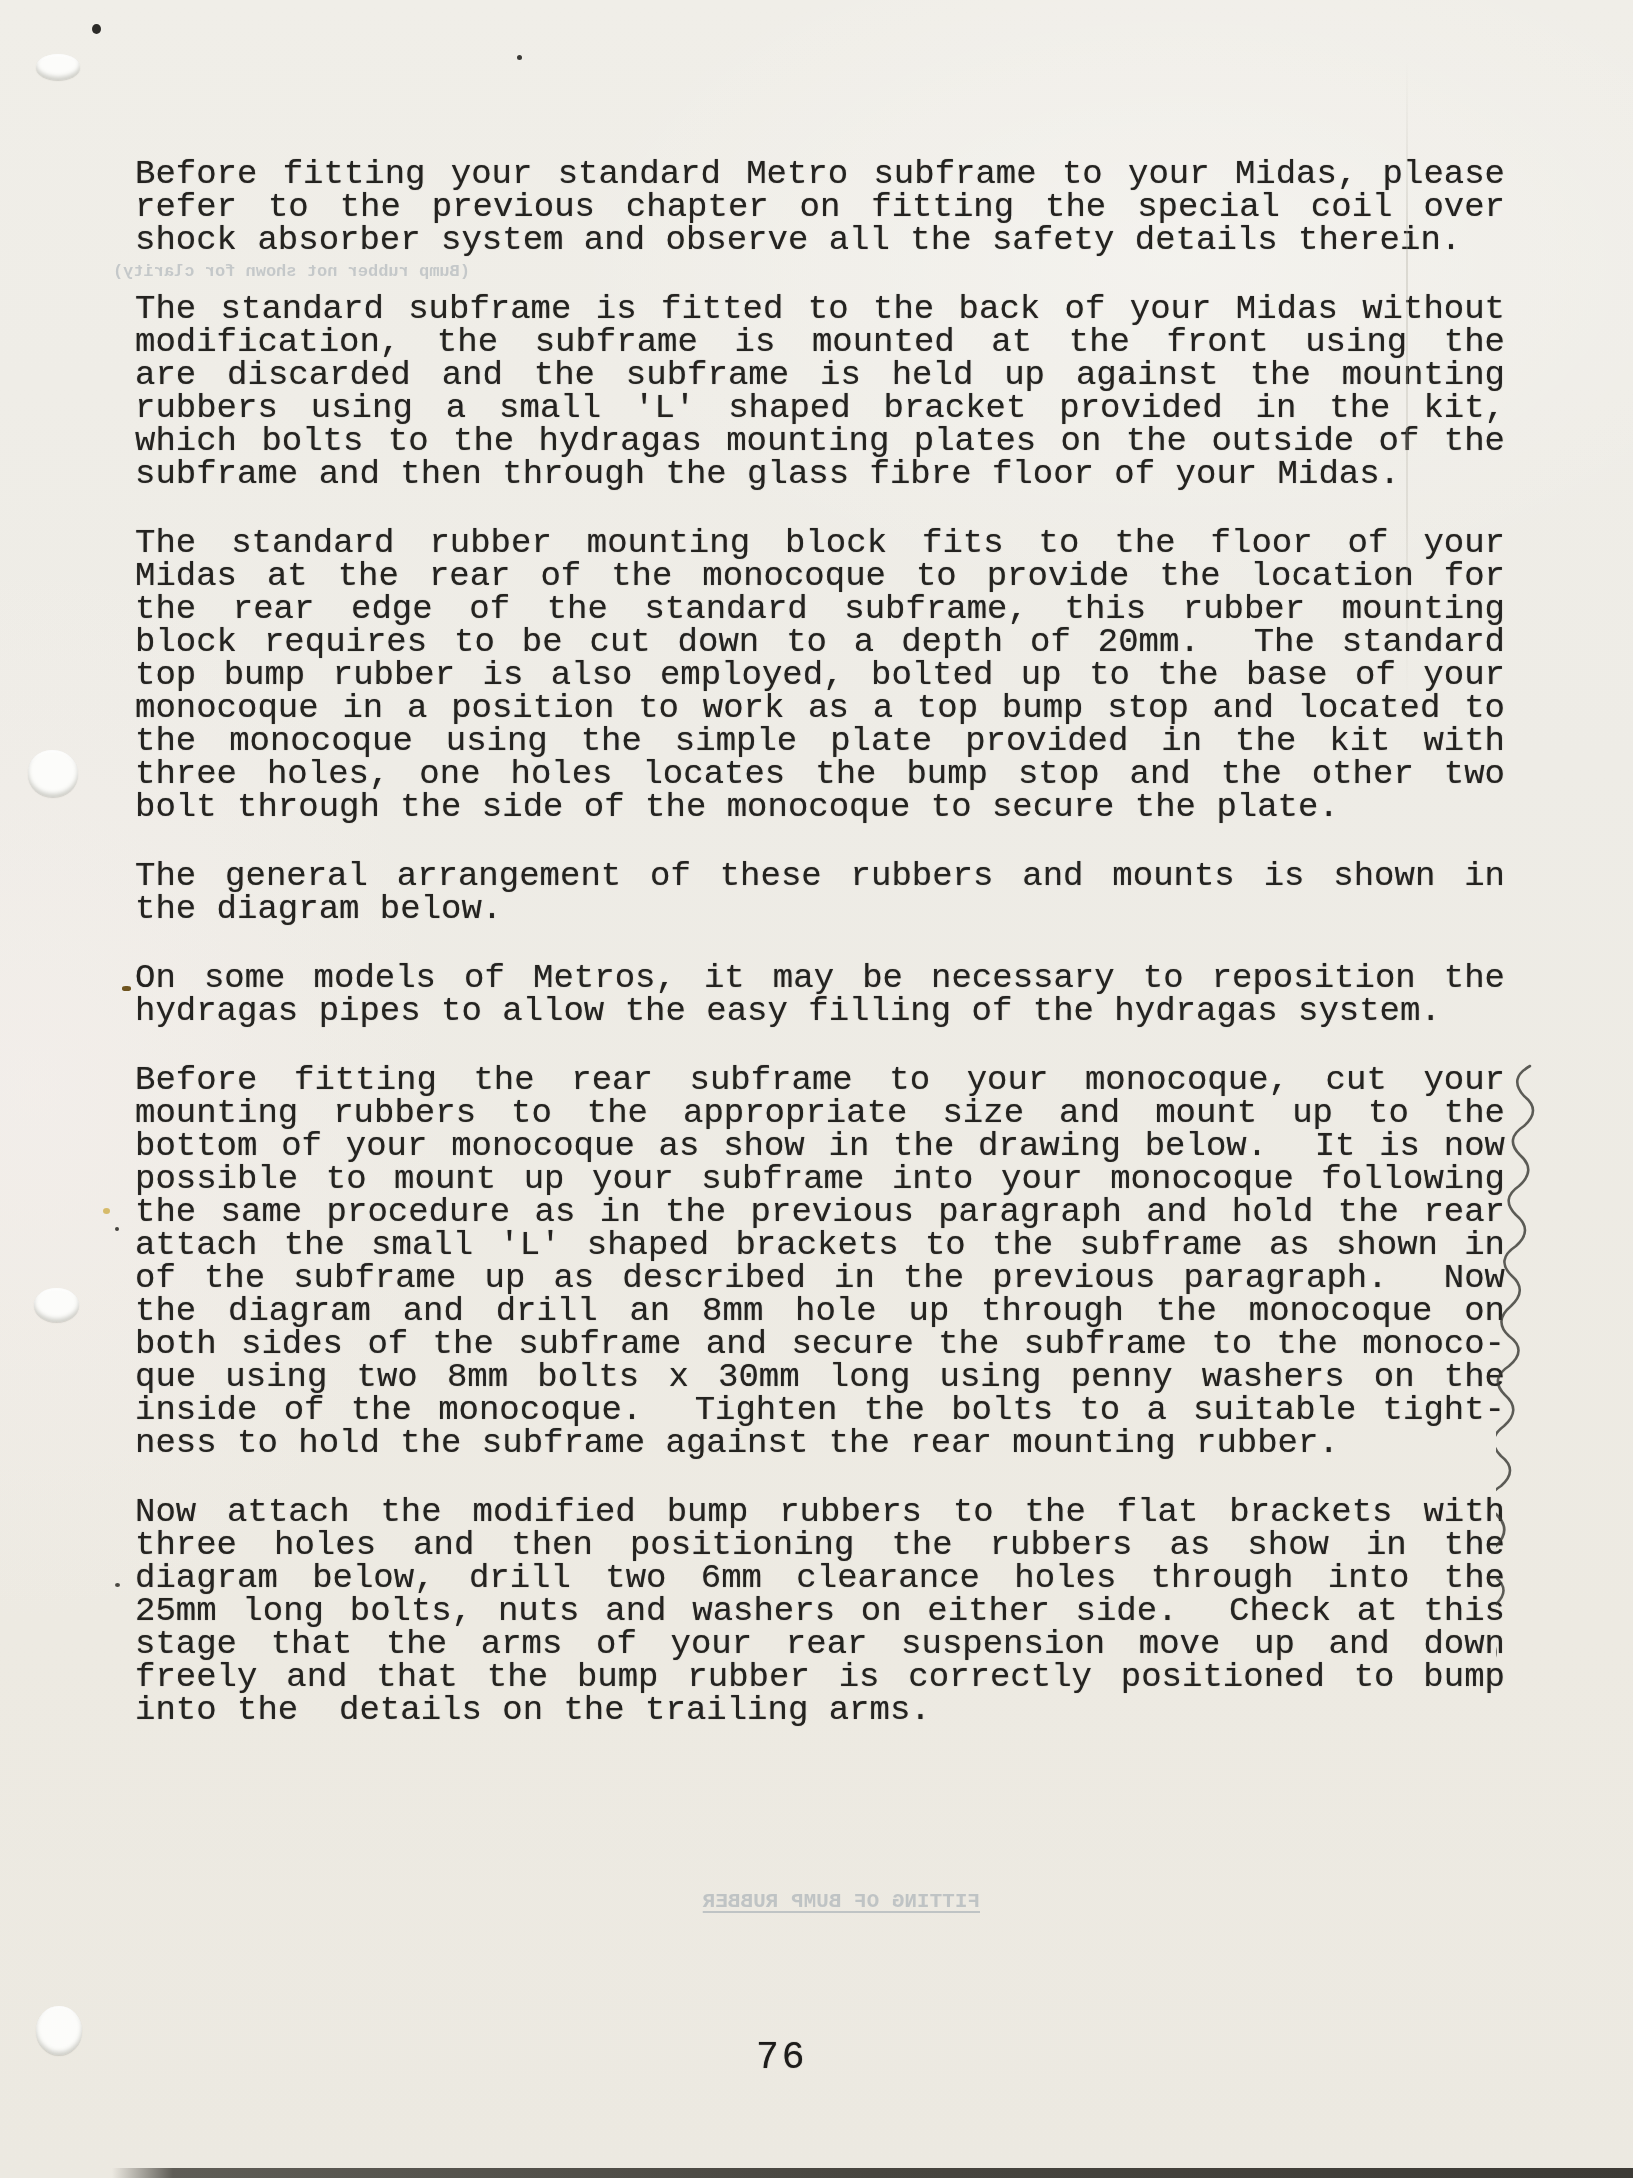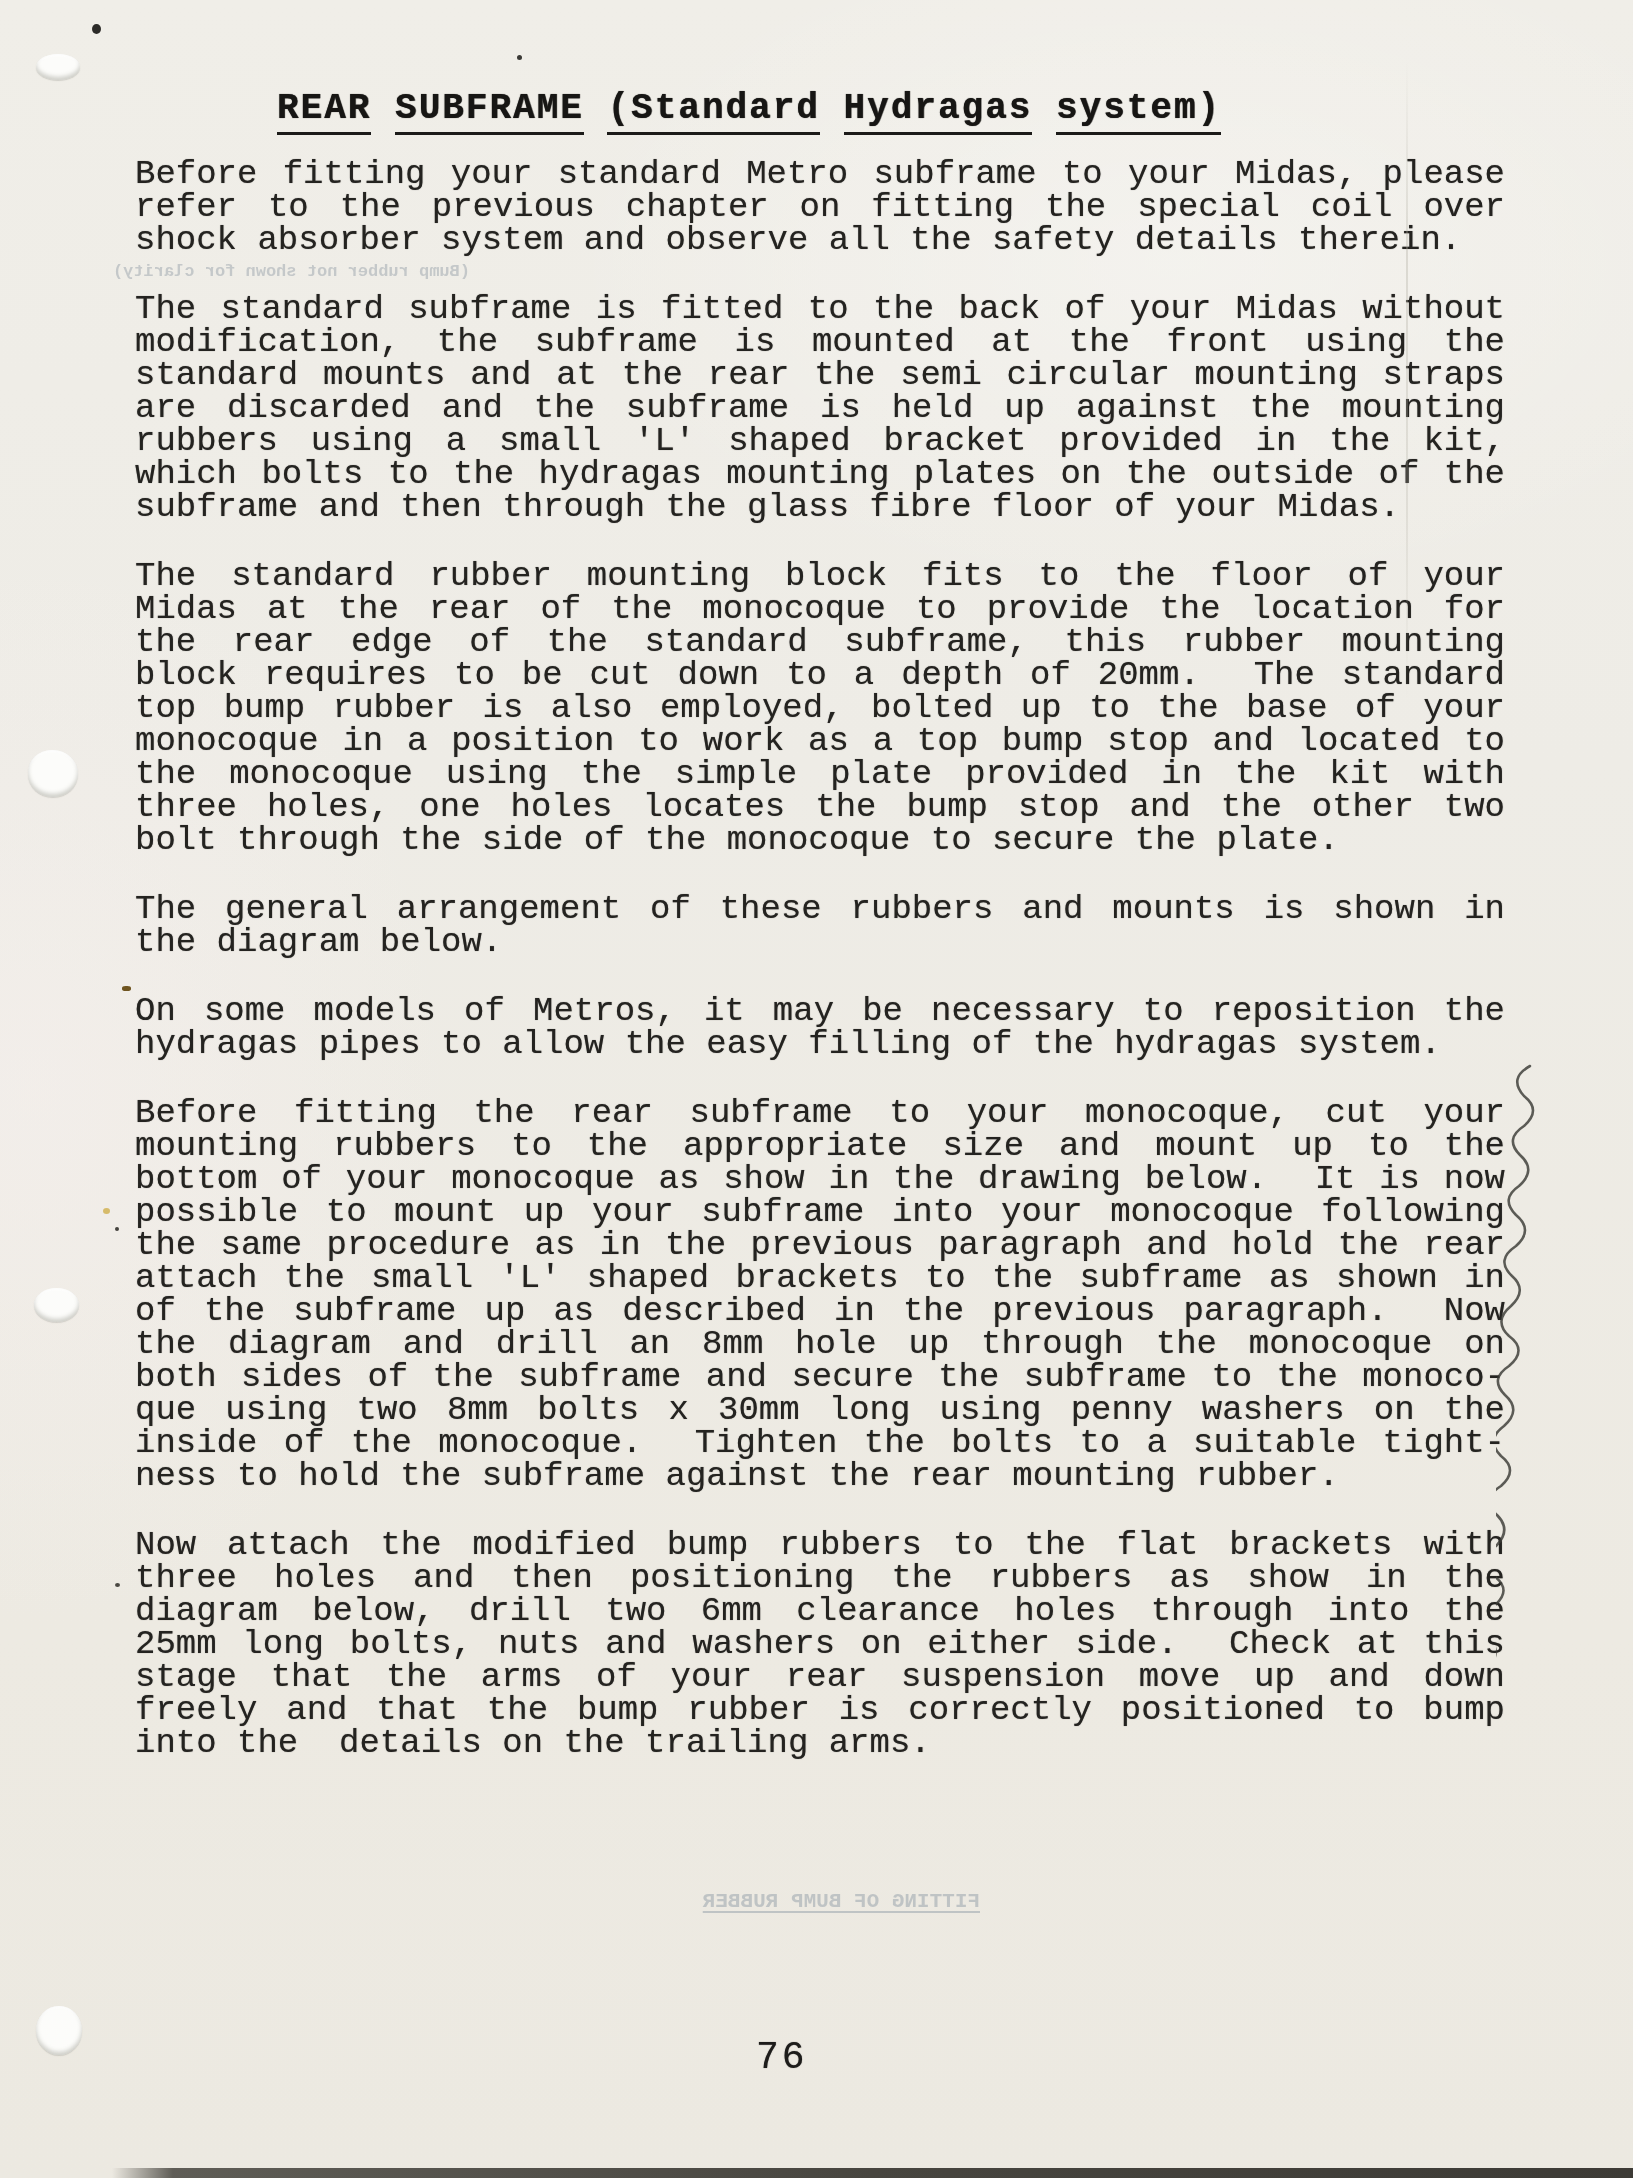--- a/index.html
+++ b/index.html
@@ -87,32 +87,30 @@
 
 <div class="page">
 
   <div class="hole hole-1"></div>
   <div class="hole hole-2"></div>
   <div class="hole hole-3"></div>
   <div class="hole hole-4"></div>
 
   <div class="bleed bleed-top">(Bump rubber not shown for clarity)</div>
 
-  <h1 class="title" id="doc-title"><span class="tw">REAR</span> <span class="tw">SUBFRAME</span> <span class="tw">(Standard</span> <span class="tw">Hydragas</span> <span class="tw">system)</span></h1>
 
   <div class="text-block" id="doc-body">
       <div class="para">
         <div class="line just">Before fitting your standard Metro subframe to your Midas, please</div>
         <div class="line just">refer to the previous chapter on fitting the special coil over</div>
         <div class="line">shock absorber system and observe all the safety details therein.</div>
       </div>
       <div class="para">
         <div class="line just">The standard subframe is fitted to the back of your Midas without</div>
         <div class="line just">modification, the subframe is mounted at the front using the</div>
-        <div class="line just">standard mounts and at the rear the semi circular mounting straps</div>
         <div class="line just">are discarded and the subframe is held up against the mounting</div>
         <div class="line just">rubbers using a small 'L' shaped bracket provided in the kit,</div>
         <div class="line just">which bolts to the hydragas mounting plates on the outside of the</div>
         <div class="line">subframe and then through the glass fibre floor of your Midas.</div>
       </div>
       <div class="para">
         <div class="line just">The standard rubber mounting block fits to the floor of your</div>
         <div class="line just">Midas at the rear of the monocoque to provide the location for</div>
         <div class="line just">the rear edge of the standard subframe, this rubber mounting</div>
         <div class="line just">block requires to be cut down to a depth of 20mm.&nbsp; The standard</div>

